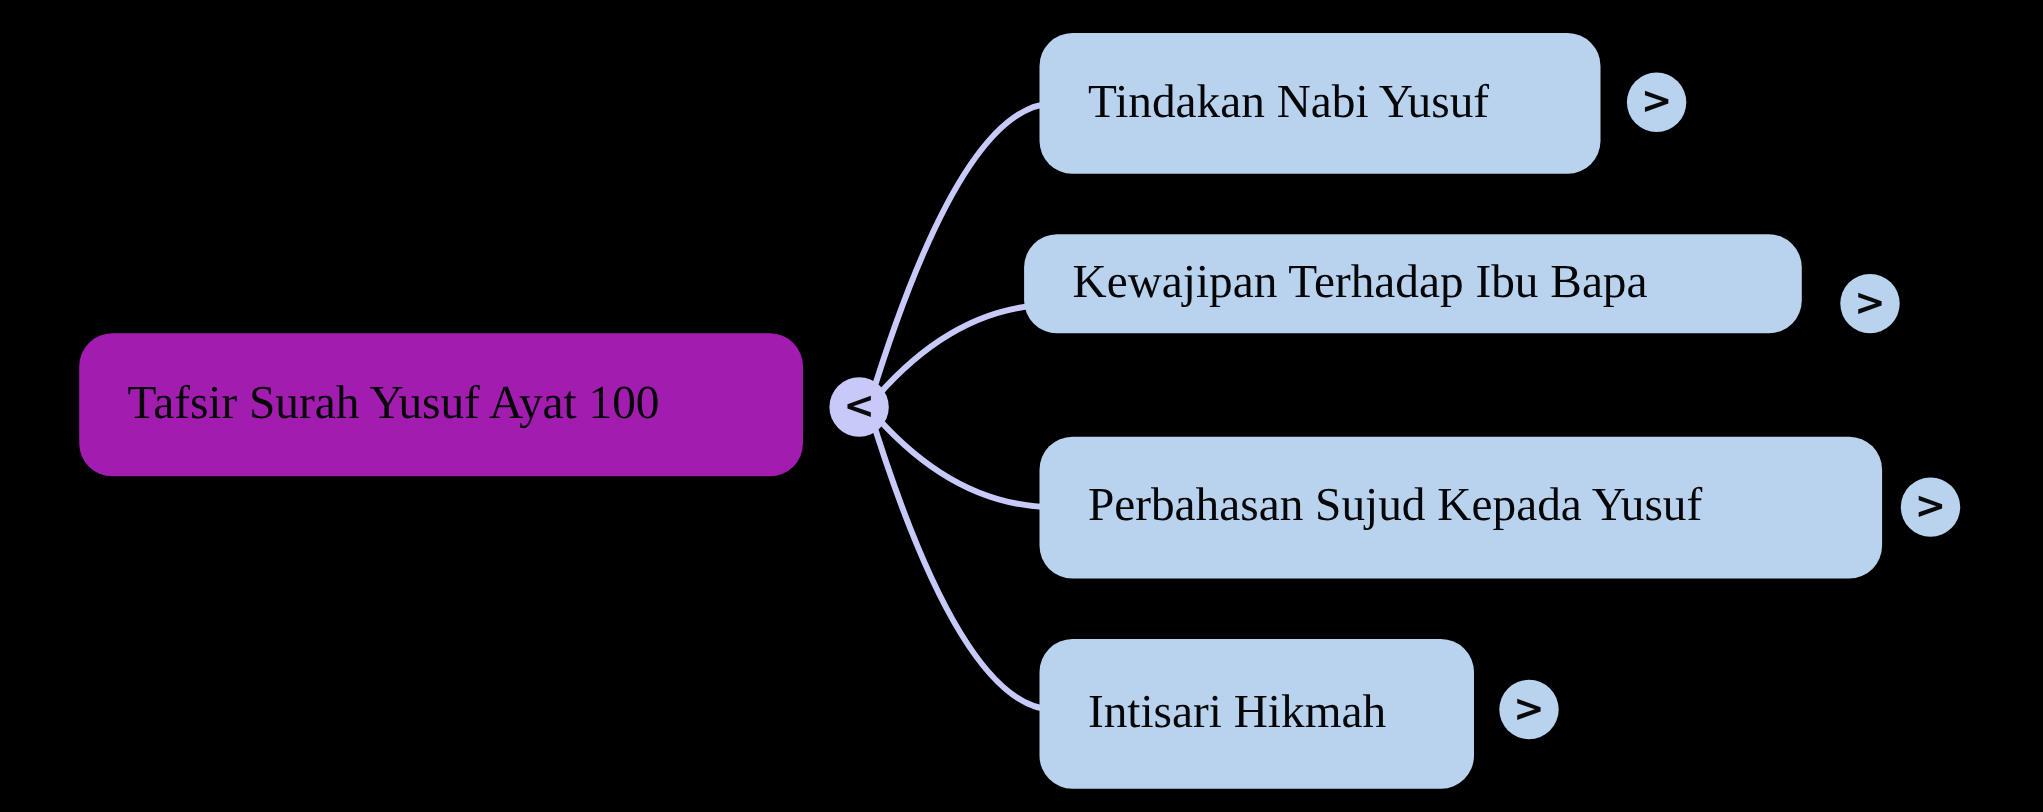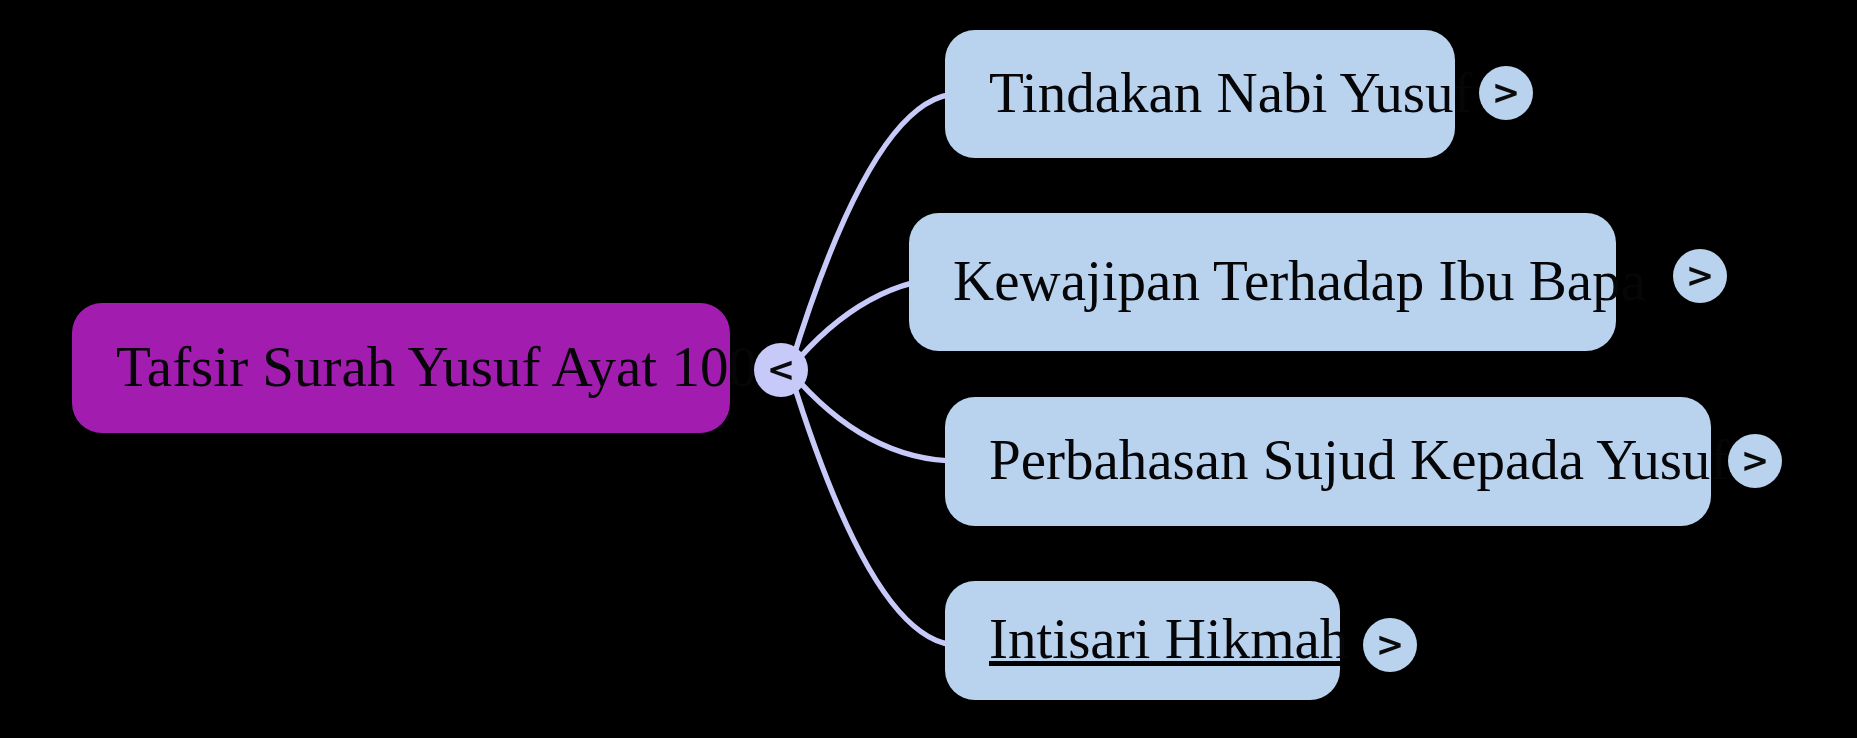--- a/index.html
+++ b/index.html
@@ -32,38 +32,38 @@
   .node {
     position: absolute;
     display: flex;
     align-items: center;
     border-radius: 30px;
     box-sizing: border-box;
     padding-left: 44px;
     padding-right: 30px;
   }
   .node .label {
-    font-size: 57px;
+    font-size: 43px;
     color: #060608;
     white-space: nowrap;
     line-height: 1;
     padding-bottom: 4px;
   }
   .node-root {
     left: 72px;  top: 303px;
     width: 658px; height: 130px;
     background: #a21caf;
   }
   .node-child {
     background: #b9d3ee;
   }
   .node-c1 { left: 945px; top: 30px;  width: 510px; height: 128px; }
-  .node-c2 { left: 909px; top: 213px; width: 707px; height: 138px; }
+  .node-c2 { left: 931px; top: 213px; width: 707px; height: 90px; }
   .node-c3 { left: 945px; top: 397px; width: 766px; height: 129px; }
-  .node-c4 { left: 945px; top: 581px; width: 395px; height: 119px; text-decoration: underline; }
+  .node-c4 { left: 945px; top: 581px; width: 395px; height: 136px; }
   .toggle-btn {
     position: absolute;
     width: 54px;
     height: 54px;
     border-radius: 50%;
     display: flex;
     align-items: center;
     justify-content: center;
     cursor: pointer;
   }

